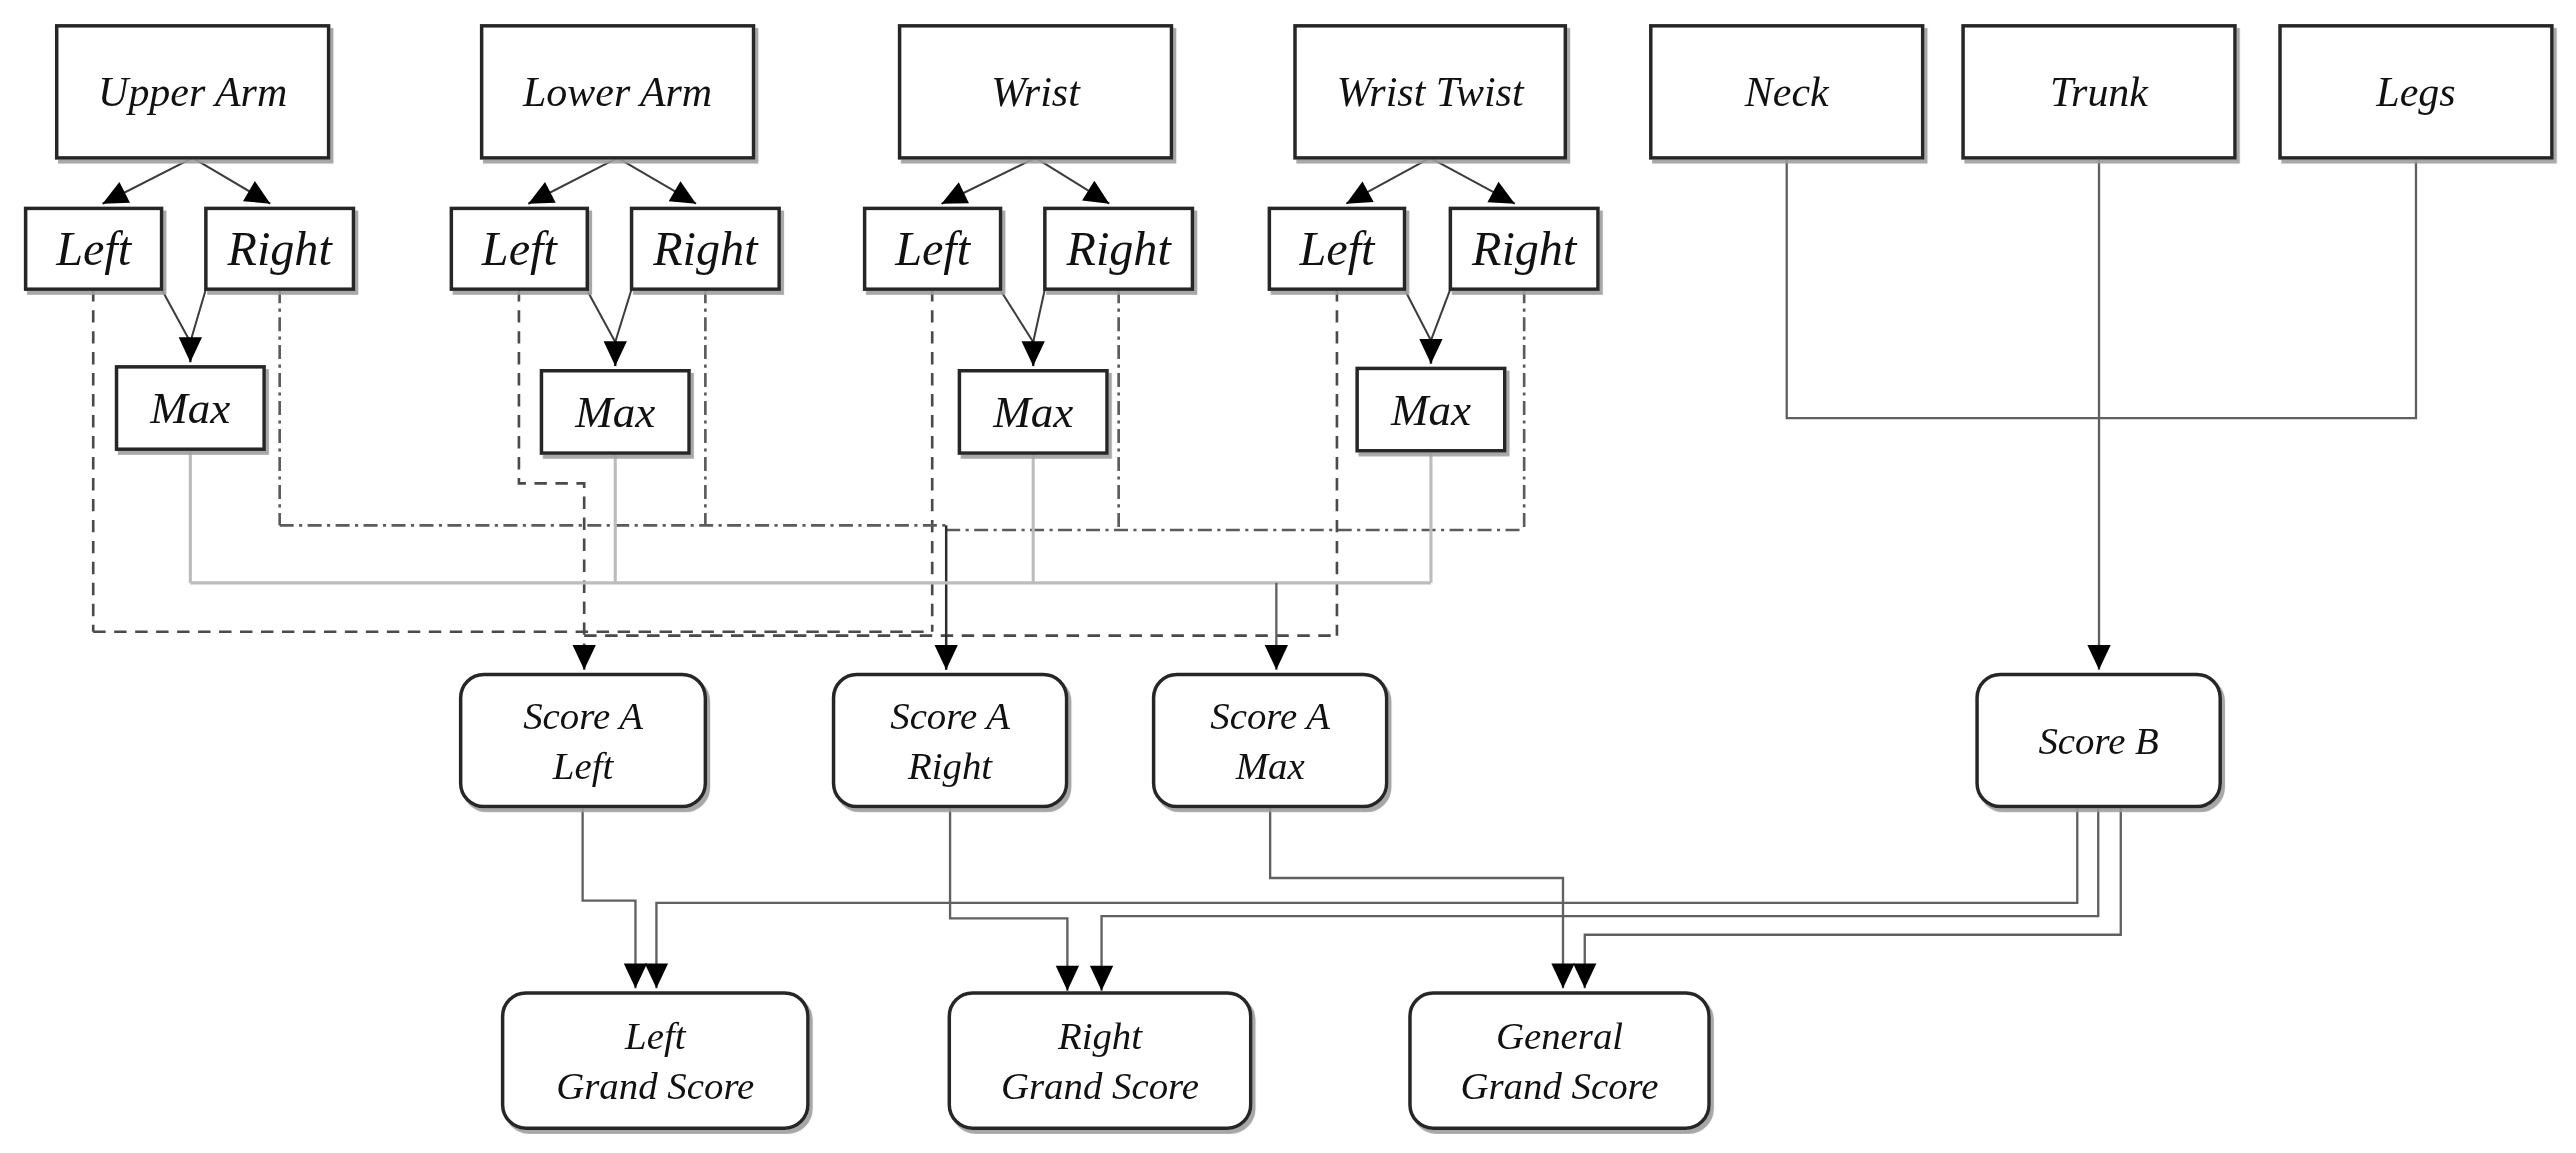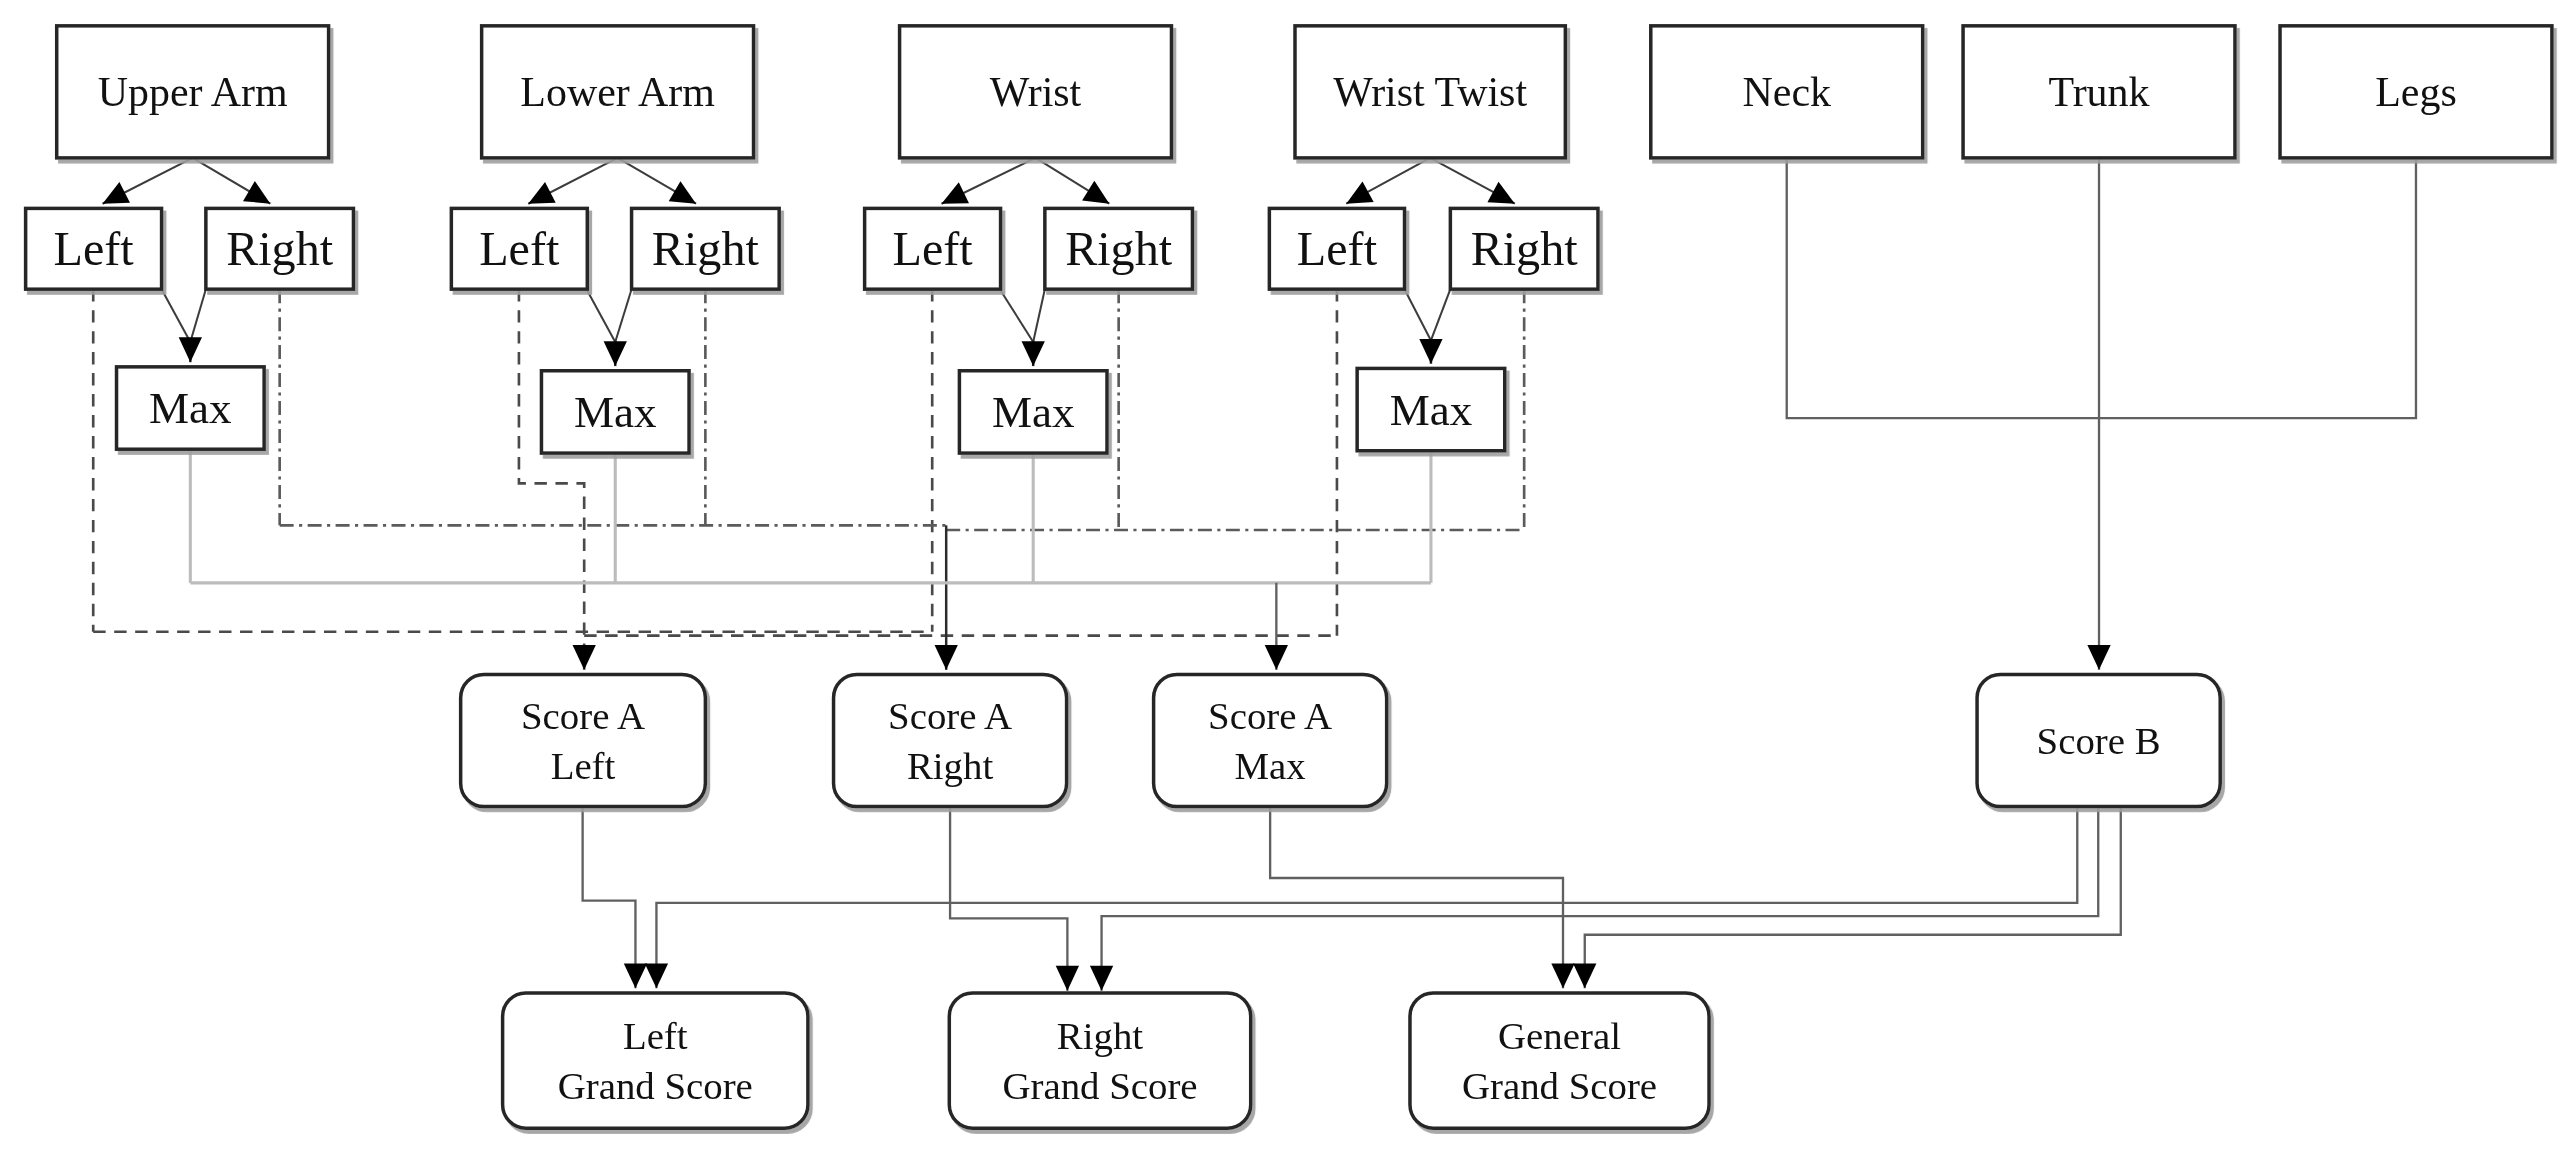--- a/index.html
+++ b/index.html
@@ -1,17 +1,17 @@
 <!DOCTYPE html>
 <html style="font-size:12.4px"><head>
 <meta charset="utf-8">
 <style>
   html,body{margin:0;padding:0;background:#ffffff;}
   body{width:2576px;height:1154px;position:relative;font-family:"Liberation Serif","DejaVu Serif",serif;}
-  #stage{position:absolute;inset:0;}
+  #stage{position:absolute;inset:0;font-style:italic;}
   svg{display:block;width:2576px;height:1154px;}
   .node-rect{fill:#ffffff;stroke-linejoin:miter;}
   .node-text{fill:#111111;text-anchor:middle;}
   .edge{fill:none;stroke-linecap:butt;stroke-linejoin:miter;}
   .arrowhead{stroke:none;}
 </style>
 </head>
 <body>
 
 <div id="stage">

